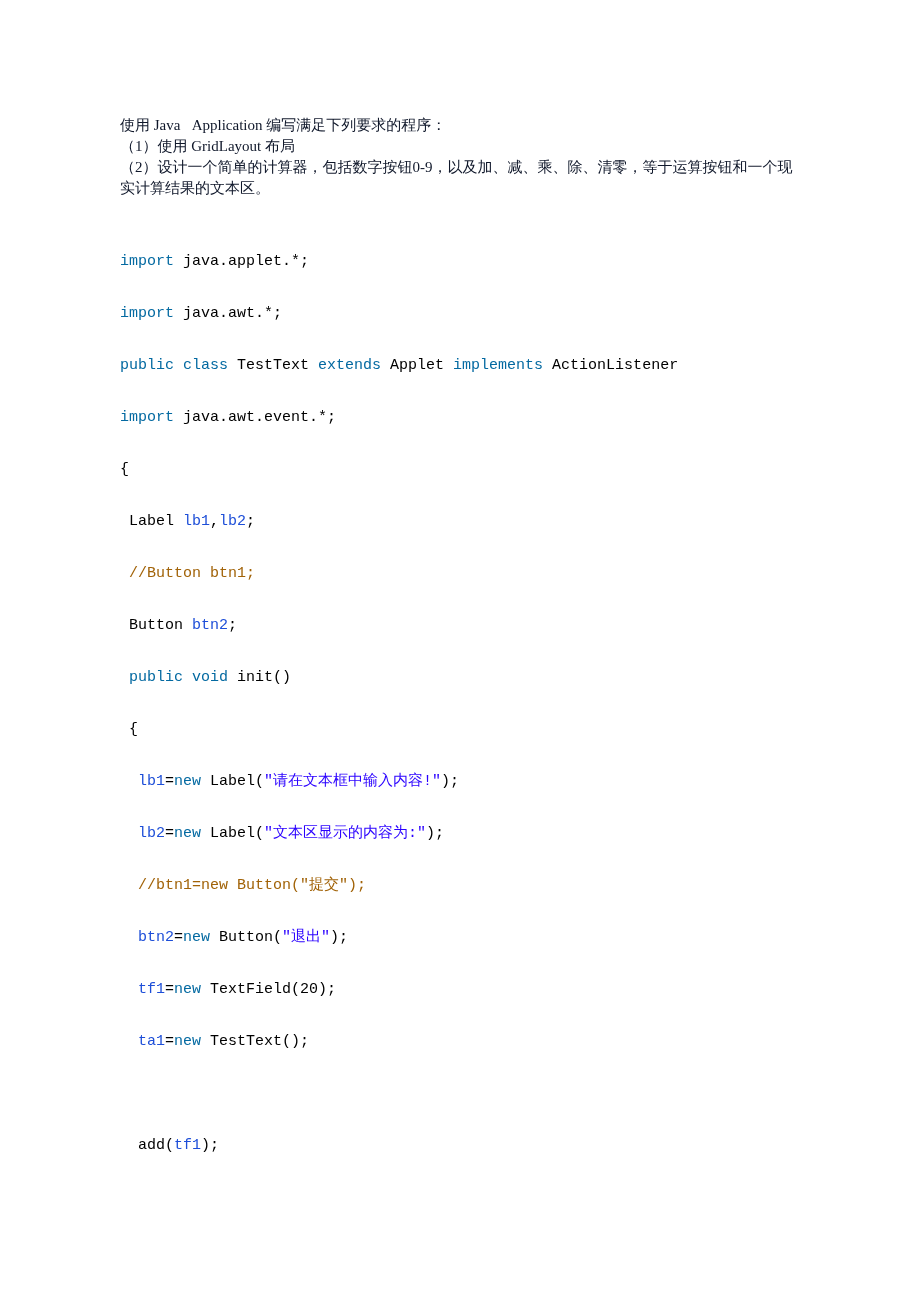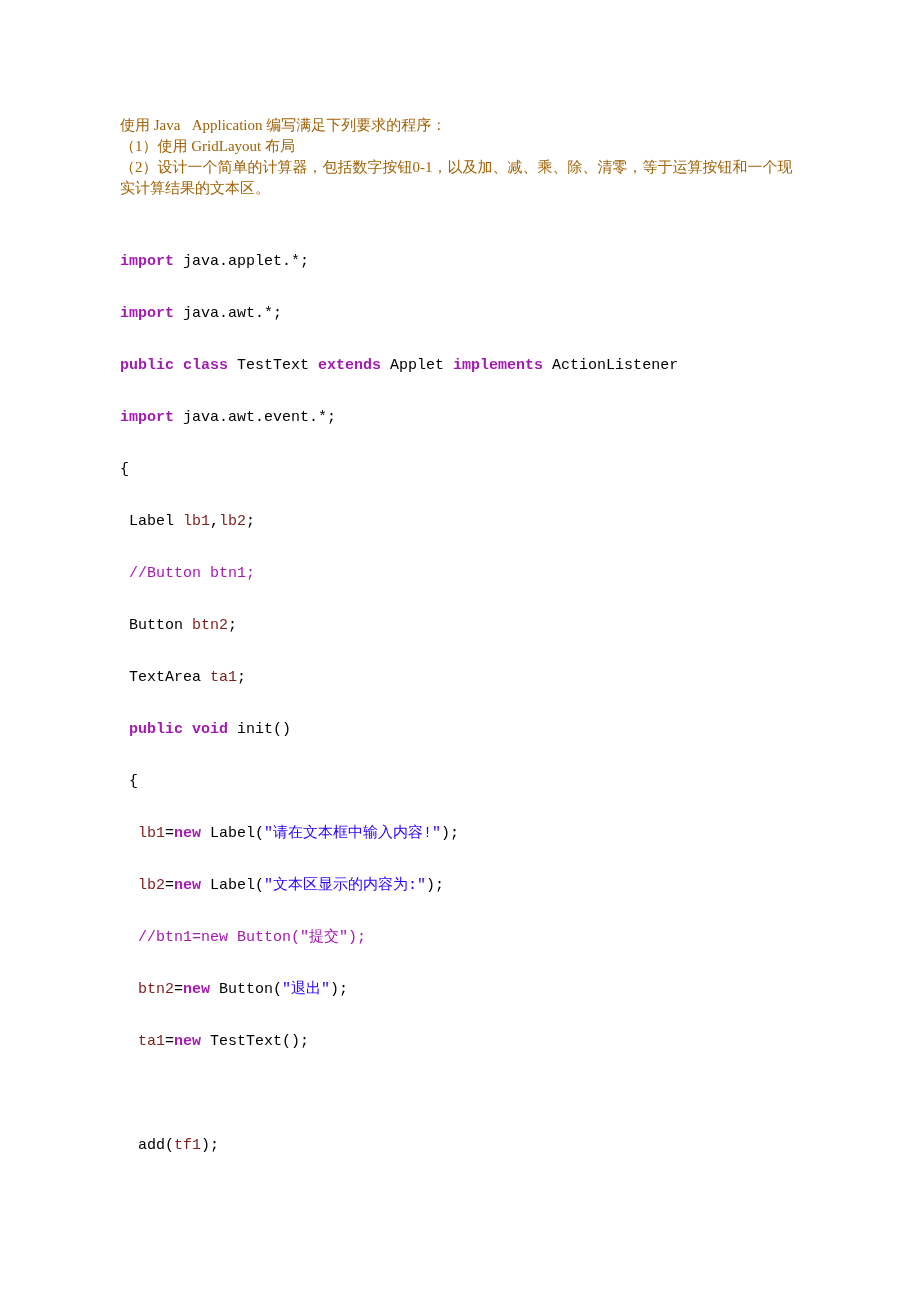--- a/index.html
+++ b/index.html
@@ -11,65 +11,65 @@
   .page {
     width: 920px;
     min-height: 1302px;
     padding: 115px 120px 0 120px;
     box-sizing: border-box;
     background: #ffffff;
   }
   .prose {
     font-size: 15px;
     line-height: 21px;
-    color: #a16207;
+    color: #0f172a;
     margin-bottom: 24px;
   }
   .prose p {
     margin: 0;
   }
   .code {
     font-family: "Courier New", Courier, monospace;
     font-size: 15px;
     line-height: 26px;
     white-space: pre;
     color: #000000;
   }
-  .kw { color: #a21caf; font-weight: bold; }
-  .fld { color: #7f1d1d; }
+  .kw { color: #0369a1; font-weight: normal; }
+  .fld { color: #1d4ed8; }
   .str { color: #2a00ff; }
-  .cmt { color: #a21caf; }
+  .cmt { color: #a16207; }
 </style>
 </head>
 <body>
 
 <div class="page">
 
   <div class="prose">
     <p><span>使用 Java</span>&nbsp;&nbsp;&nbsp;<span>Application 编写满足下列要求的程序：</span></p>
     <p>（1）使用 GridLayout 布局</p>
-    <p>（2）设计一个简单的计算器，包括数字按钮0-1，以及加、减、乘、除、清零，等于运算按钮和一个现实计算结果的文本区。</p>
+    <p>（2）设计一个简单的计算器，包括数字按钮0-9，以及加、减、乘、除、清零，等于运算按钮和一个现实计算结果的文本区。</p>
   </div>
 
   <div class="code">
 <div><span class="kw">import</span><span> java.applet.*;</span></div>
 <div><span class="kw">import</span><span> java.awt.*;</span></div>
 <div><span class="kw">public</span><span> </span><span class="kw">class</span><span> TestText </span><span class="kw">extends</span><span> Applet </span><span class="kw">implements</span><span> ActionListener</span></div>
 <div><span class="kw">import</span><span> java.awt.event.*;</span></div>
 <div><span>{</span></div>
 <div><span> Label </span><span class="fld">lb1</span><span>,</span><span class="fld">lb2</span><span>;</span></div>
 <div><span class="cmt"> //Button btn1;</span></div>
 <div><span> Button </span><span class="fld">btn2</span><span>;</span></div>
-<div><span> TextArea </span><span class="fld">ta1</span><span>;</span></div>
 <div><span> </span><span class="kw">public</span><span> </span><span class="kw">void</span><span> init()</span></div>
 <div><span> {</span></div>
 <div><span>  </span><span class="fld">lb1</span><span>=</span><span class="kw">new</span><span> Label(</span><span class="str">"请在文本框中输入内容!"</span><span>);</span></div>
 <div><span>  </span><span class="fld">lb2</span><span>=</span><span class="kw">new</span><span> Label(</span><span class="str">"文本区显示的内容为:"</span><span>);</span></div>
 <div><span class="cmt">  //btn1=new Button("提交");</span></div>
 <div><span>  </span><span class="fld">btn2</span><span>=</span><span class="kw">new</span><span> Button(</span><span class="str">"退出"</span><span>);</span></div>
+<div><span>  </span><span class="fld">tf1</span><span>=</span><span class="kw">new</span><span> TextField(20);</span></div>
 <div><span>  </span><span class="fld">ta1</span><span>=</span><span class="kw">new</span><span> TestText();</span></div>
 <div>&nbsp;</div>
 <div><span>  add(</span><span class="fld">tf1</span><span>);</span></div>
 
 
 
 
 
 
 

